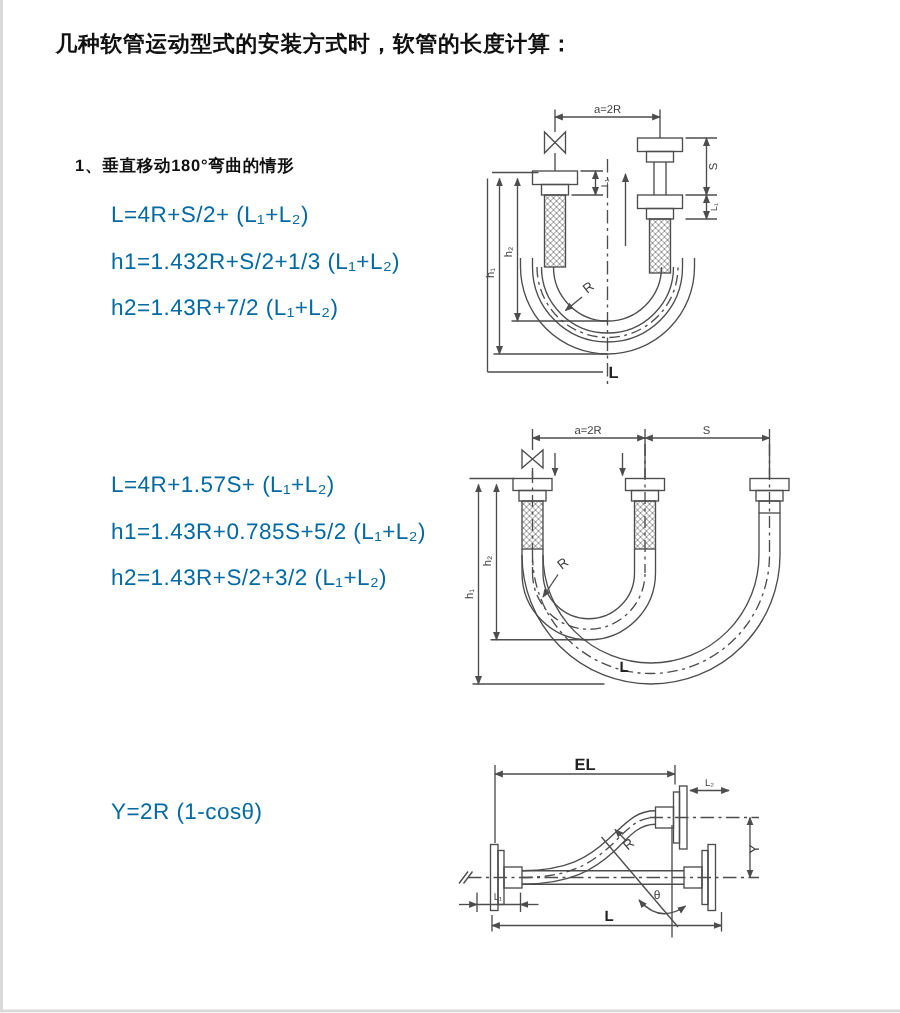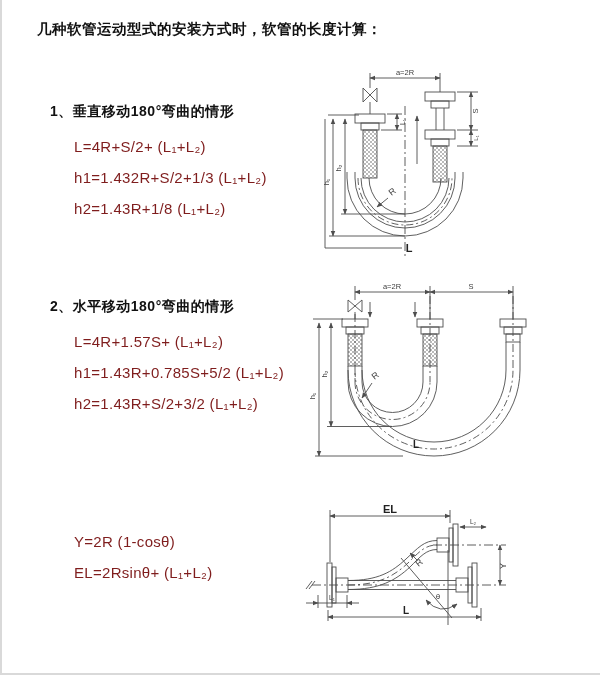--- a/index.html
+++ b/index.html
@@ -7,23 +7,23 @@
     position:relative;width:600px;height:675px;background:#ffffff;
     font-family:"Liberation Sans","DejaVu Sans",sans-serif;
     color:#1a1a1a;overflow:hidden;box-sizing:border-box;
     border-left:2px solid #d9d9d9;border-bottom:2px solid #d9d9d9;
   }
   .doc-title{
     position:absolute;left:35px;top:20px;font-size:14.5px;font-weight:bold;
     letter-spacing:0.5px;color:#111;
   }
   .section{position:absolute;left:48px;}
-  .sec-heading{font-size:14px;font-weight:bold;color:#111;letter-spacing:0.5px;}
+  .sec-heading{font-size:11px;font-weight:bold;color:#111;letter-spacing:0.5px;}
   .formulas{margin-top:10px;padding-left:24px;}
-  .formula{font-size:15px;line-height:31px;color:#7f1d1d;letter-spacing:0.3px;white-space:pre;}
+  .formula{font-size:15px;line-height:31px;color:#0369a1;letter-spacing:0.3px;white-space:pre;}
   #sec1{top:103px;}
   #sec2{top:298px;}
   #sec3{top:516px;}
   .diagram{position:absolute;}
   #dia1{left:303px;top:64px;}
   #dia2{left:301px;top:278px;}
   #dia3{left:298px;top:500px;}
   svg text{fill:#3c3c3c;stroke:none;font-family:"Liberation Sans","DejaVu Sans",sans-serif;}
   svg .big{fill:#222;font-weight:bold;}
 </style>
@@ -32,37 +32,35 @@
 
 <div class="page">
 
   <div class="doc-title">几种软管运动型式的安装方式时，软管的长度计算：</div>
 
   <div class="section" id="sec1">
     <div class="sec-heading">1、垂直移动180°弯曲的情形</div>
     <div class="formulas">
       <div class="formula">L=4R+S/2+ (L₁+L₂)</div>
       <div class="formula">h1=1.432R+S/2+1/3 (L₁+L₂)</div>
-      <div class="formula">h2=1.43R+1/8 (L₁+L₂)</div>
+      <div class="formula">h2=1.43R+7/2 (L₁+L₂)</div>
     </div>
   </div>
 
   <div class="section" id="sec2">
-    <div class="sec-heading">2、水平移动180°弯曲的情形</div>
     <div class="formulas">
       <div class="formula">L=4R+1.57S+ (L₁+L₂)</div>
       <div class="formula">h1=1.43R+0.785S+5/2 (L₁+L₂)</div>
       <div class="formula">h2=1.43R+S/2+3/2 (L₁+L₂)</div>
     </div>
   </div>
 
   <div class="section" id="sec3">
     <div class="formulas">
       <div class="formula">Y=2R (1-cosθ)</div>
-      <div class="formula">EL=2Rsinθ+ (L₁+L₂)</div>
     </div>
   </div>
 
   <div class="diagram" id="dia1">
     <svg width="292" height="200" viewBox="0 0 292 200">
       <defs>
         <pattern id="hatch1" width="4" height="4" patternUnits="userSpaceOnUse">
           <path d="M0,4 L4,0 M0,0 L4,4" stroke="#8a8a8a" stroke-width="0.6"></path>
         </pattern>
         <marker id="ma1" viewBox="0 0 10 10" refX="9" refY="5" markerWidth="6.5" markerHeight="6.5" orient="auto-start-reverse">

